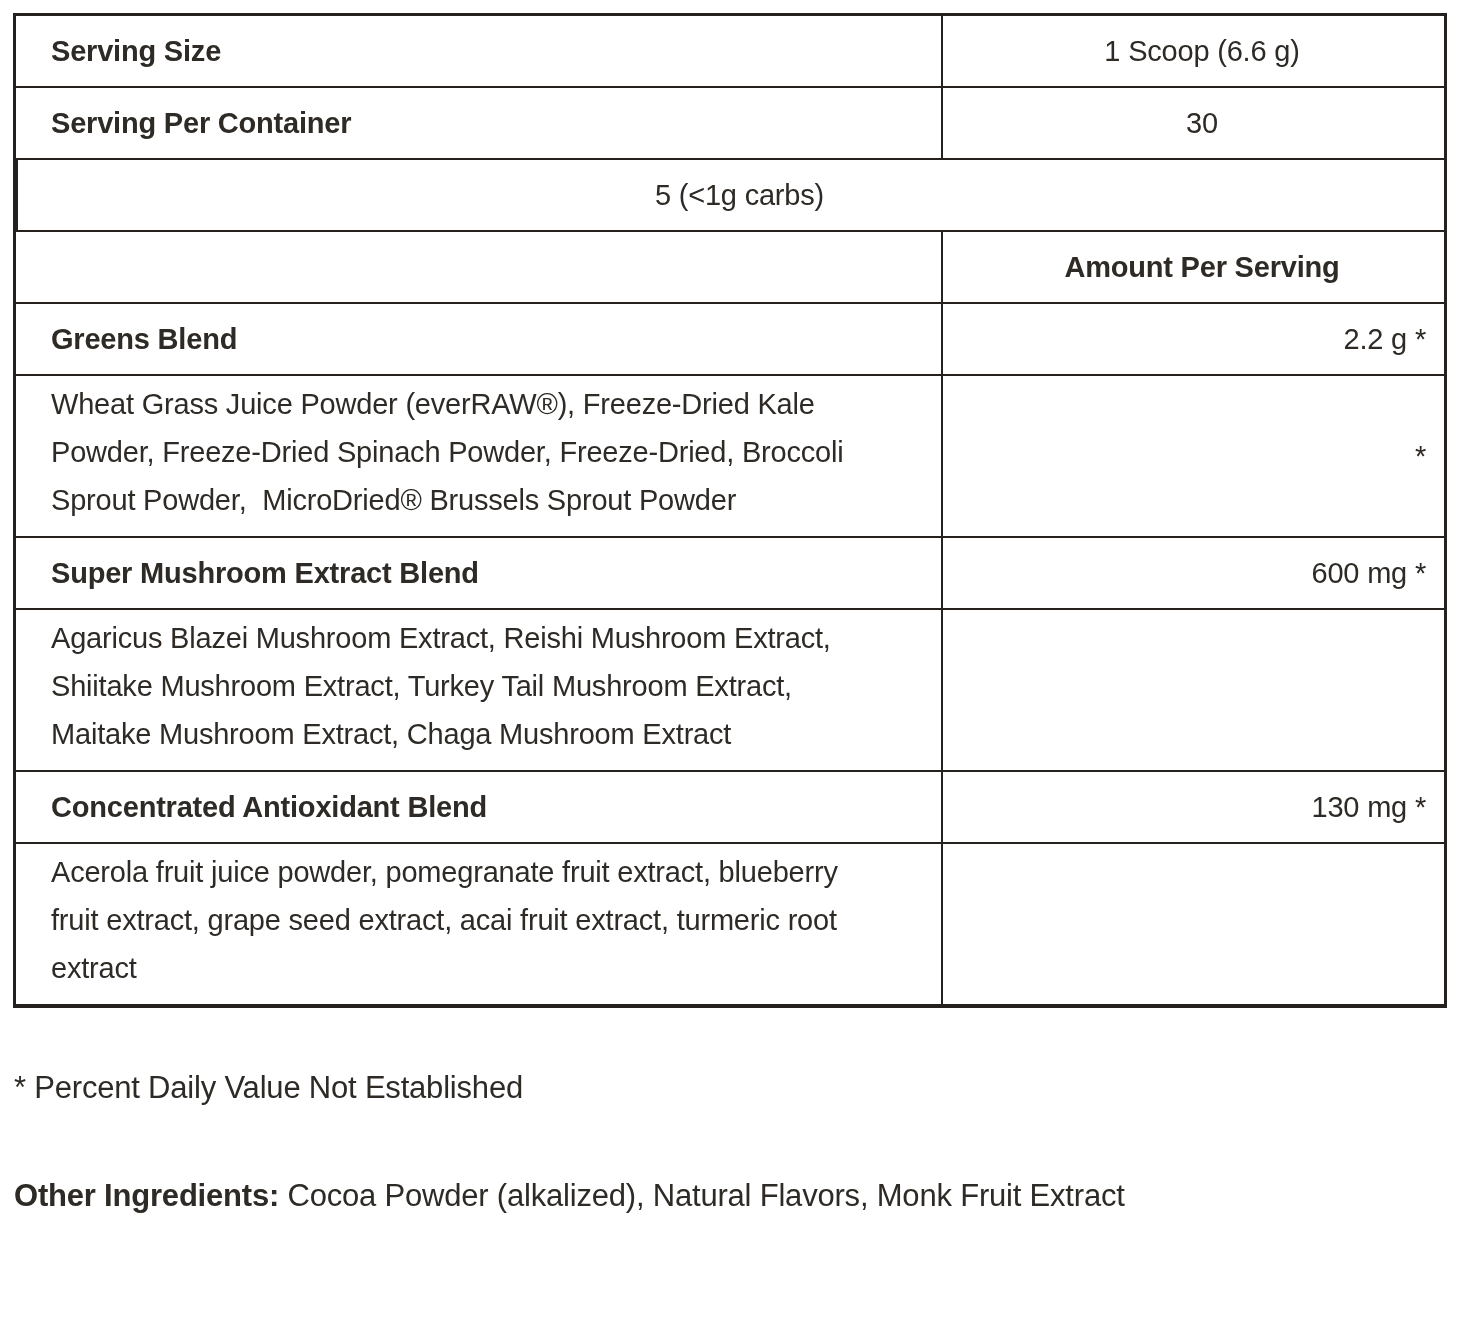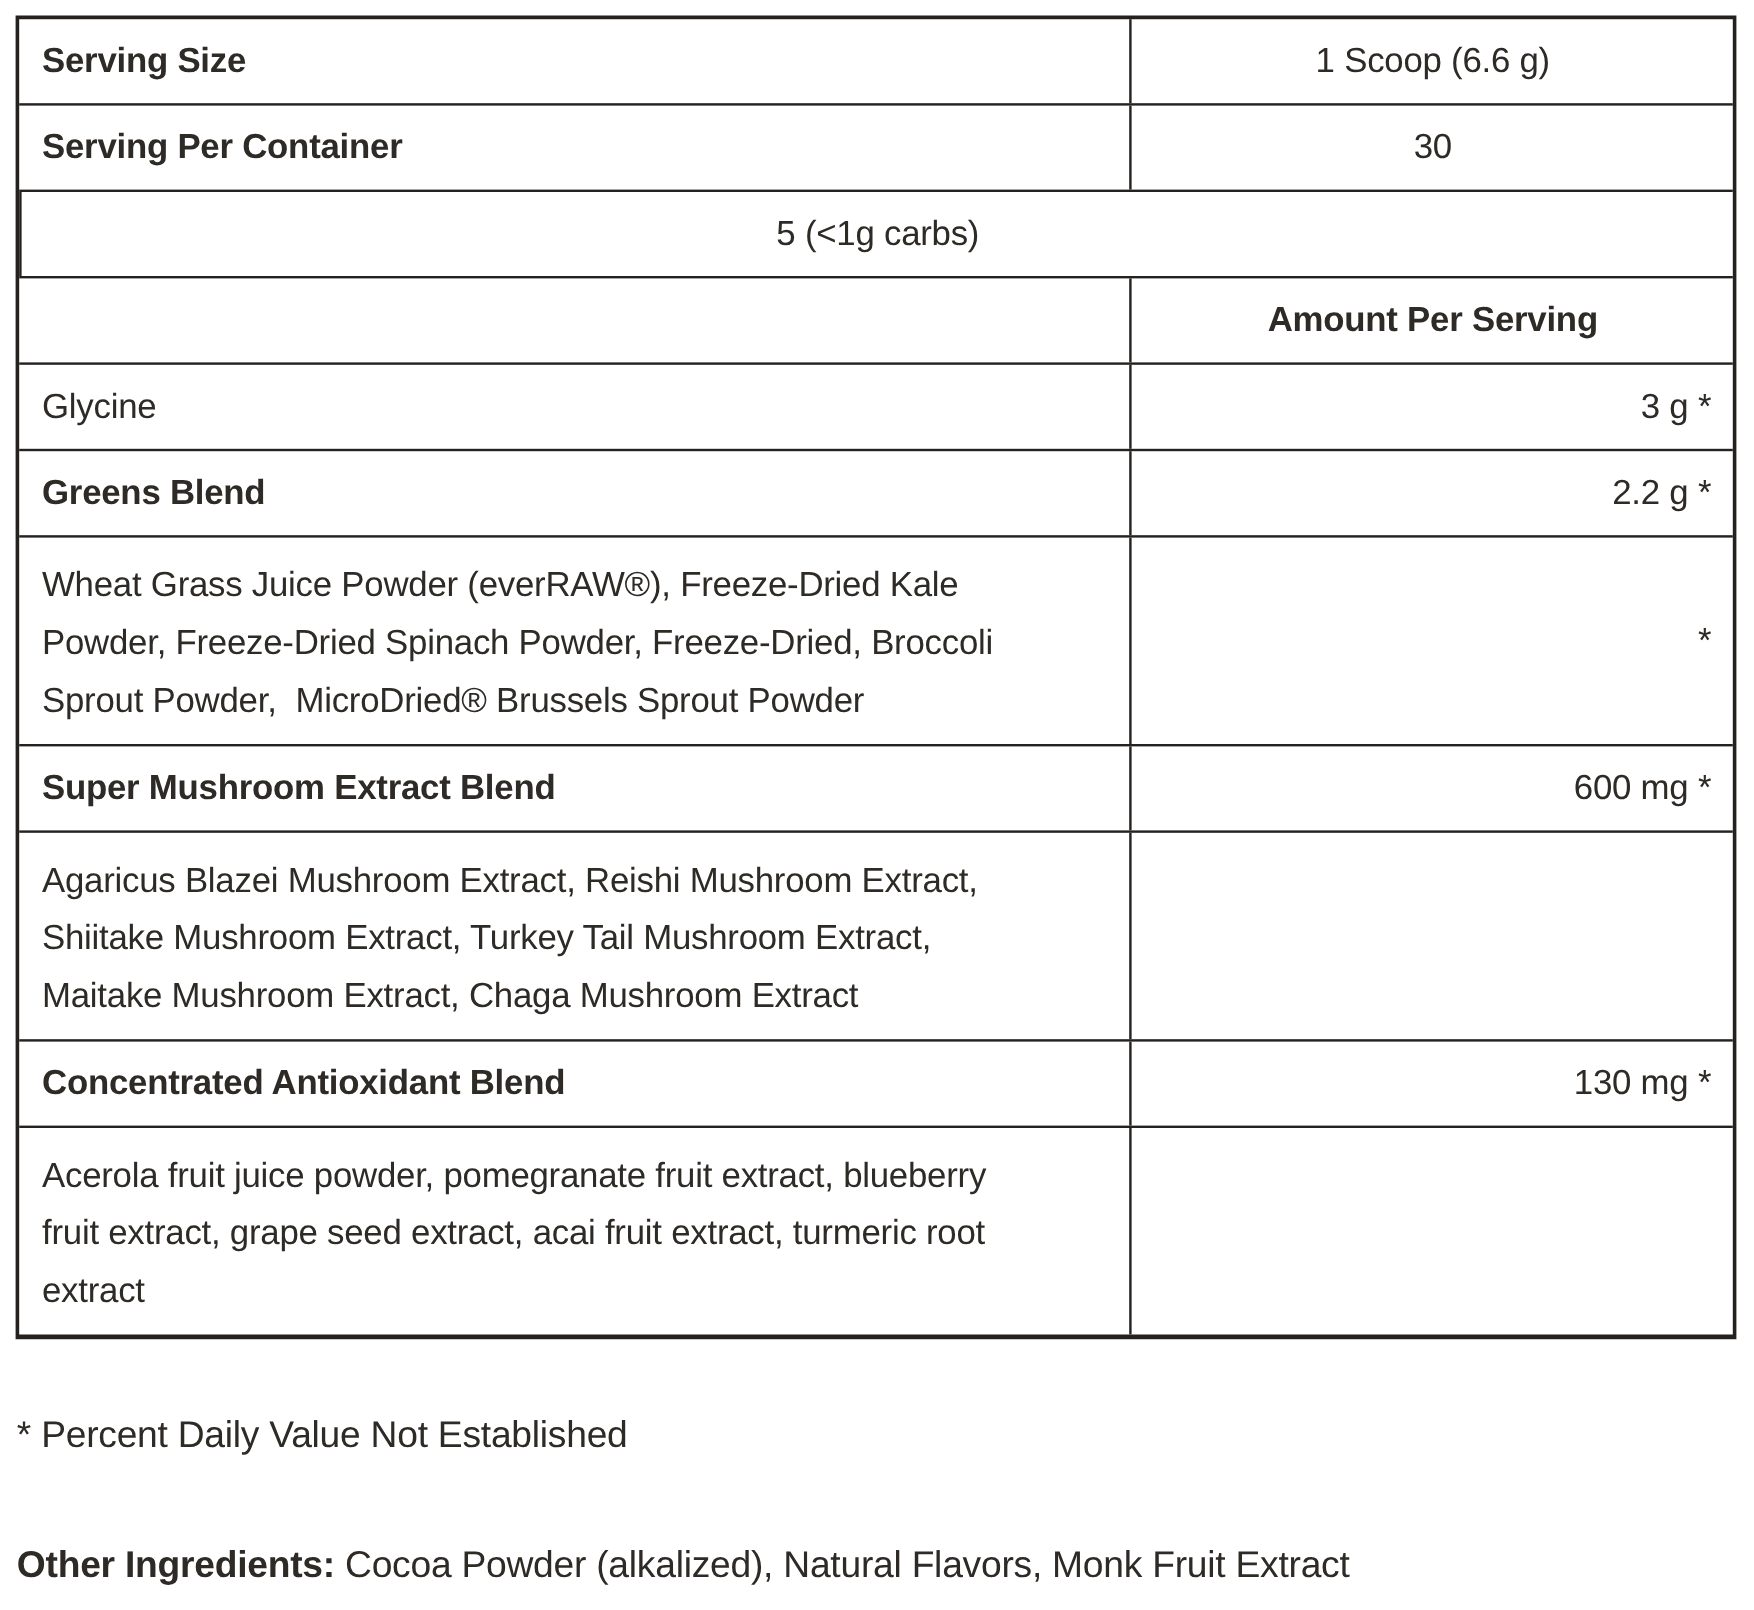--- a/index.html
+++ b/index.html
@@ -47,28 +47,28 @@
     flex: 1;
     border-left: 2px solid var(--border);
     padding: 0 18px 0 19px;
   }
   .cell.right.val-right { justify-content: flex-end; text-align: right; }
   .cell.right.val-left  { justify-content: center; text-align: left; }
   .b { font-weight: 700; }
   .row.multi { }
   .row.multi .cell.left {
     align-items: flex-start;
-    padding-top: 16px;
+    padding-top: 4px;
     padding-bottom: 12px;
   }
   .row.multi .label-text {
     white-space: pre-wrap;
     line-height: 48px;
   }
-  .label-text, .value-text { display: inline-block; }
+  .label-text, .value-text { display: inline-block; margin-left: 16px; }
   .footnote {
     margin: 62px 12px 0 14px;
     font-size: 31px;
     letter-spacing: -0.2px;
   }
   .other-ingredients {
     margin: 72px 0 0 14px;
     font-size: 31px;
     letter-spacing: -0.2px;
   }
@@ -100,28 +100,20 @@
         <div class="cell right val-left">
           <span class="value-text">5 (&lt;1g carbs)</span>
         </div>
       </div>
       <div class="row">
         <div class="cell left">
           <span class="label-text"></span>
         </div>
         <div class="cell right val-left">
           <span class="value-text b">Amount Per Serving</span>
-        </div>
-      </div>
-      <div class="row">
-        <div class="cell left">
-          <span class="label-text">Glycine</span>
-        </div>
-        <div class="cell right val-right">
-          <span class="value-text">3 g *</span>
         </div>
       </div>
       <div class="row">
         <div class="cell left">
           <span class="label-text b">Greens Blend</span>
         </div>
         <div class="cell right val-right">
           <span class="value-text">2.2 g *</span>
         </div>
       </div>

